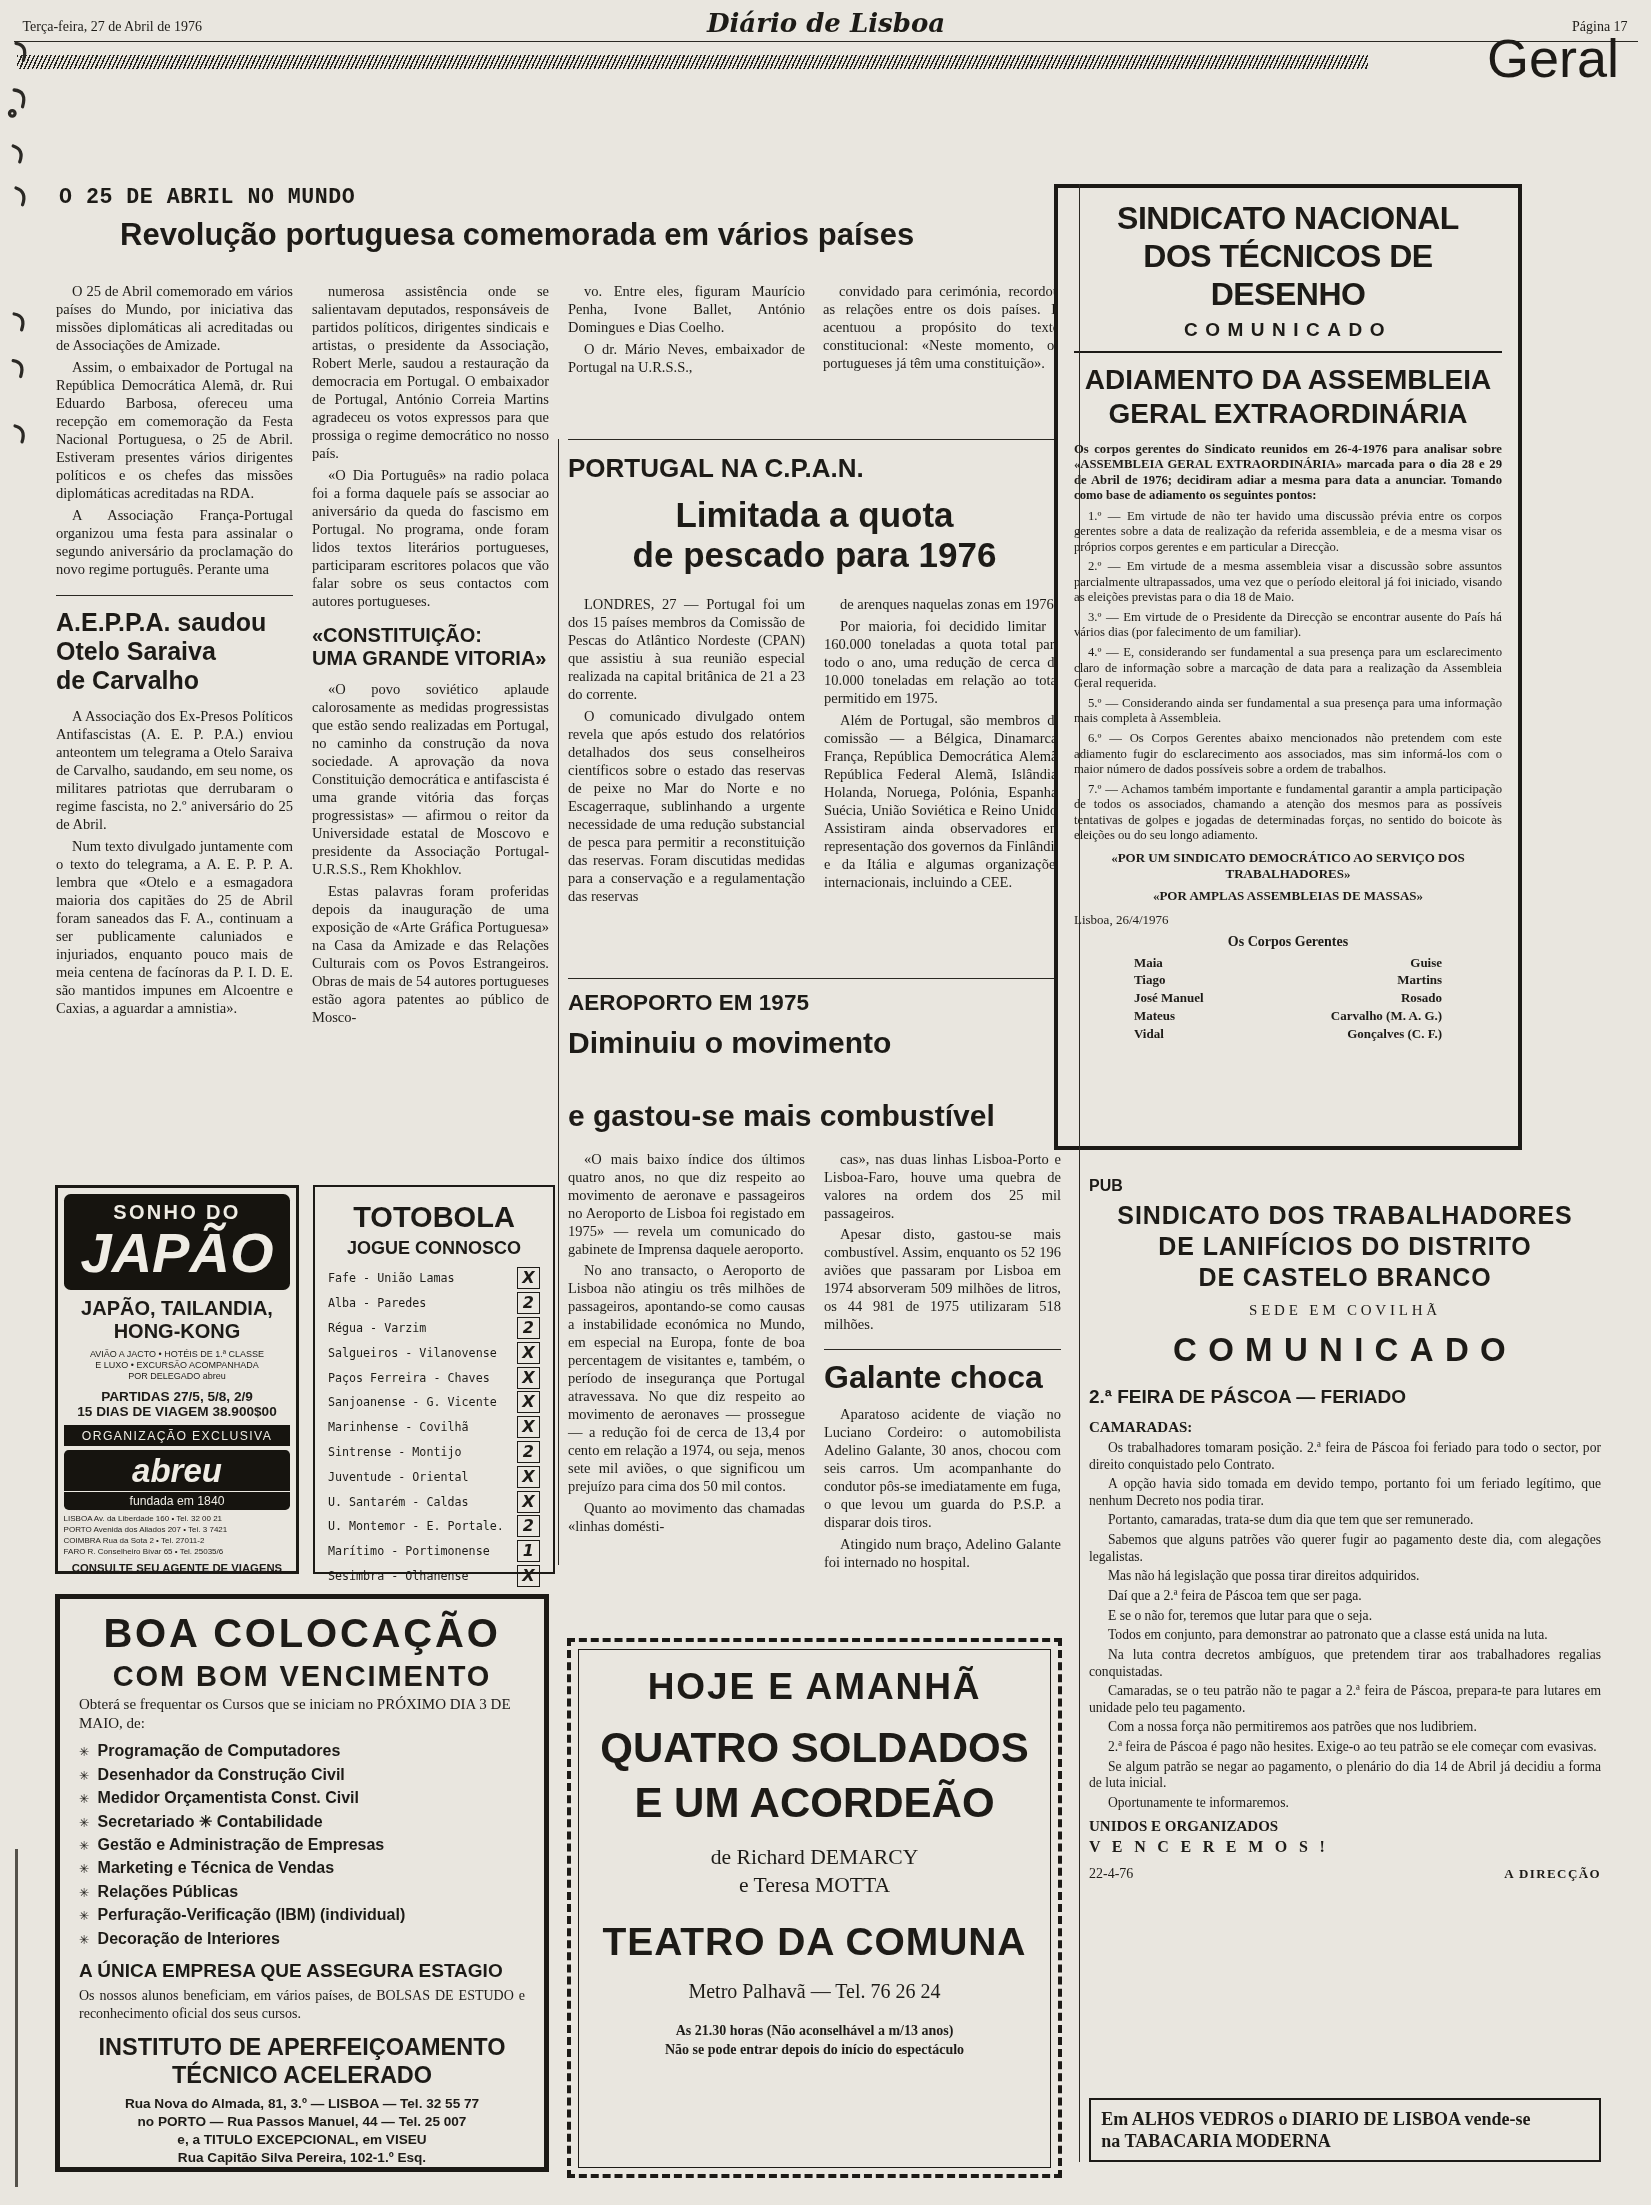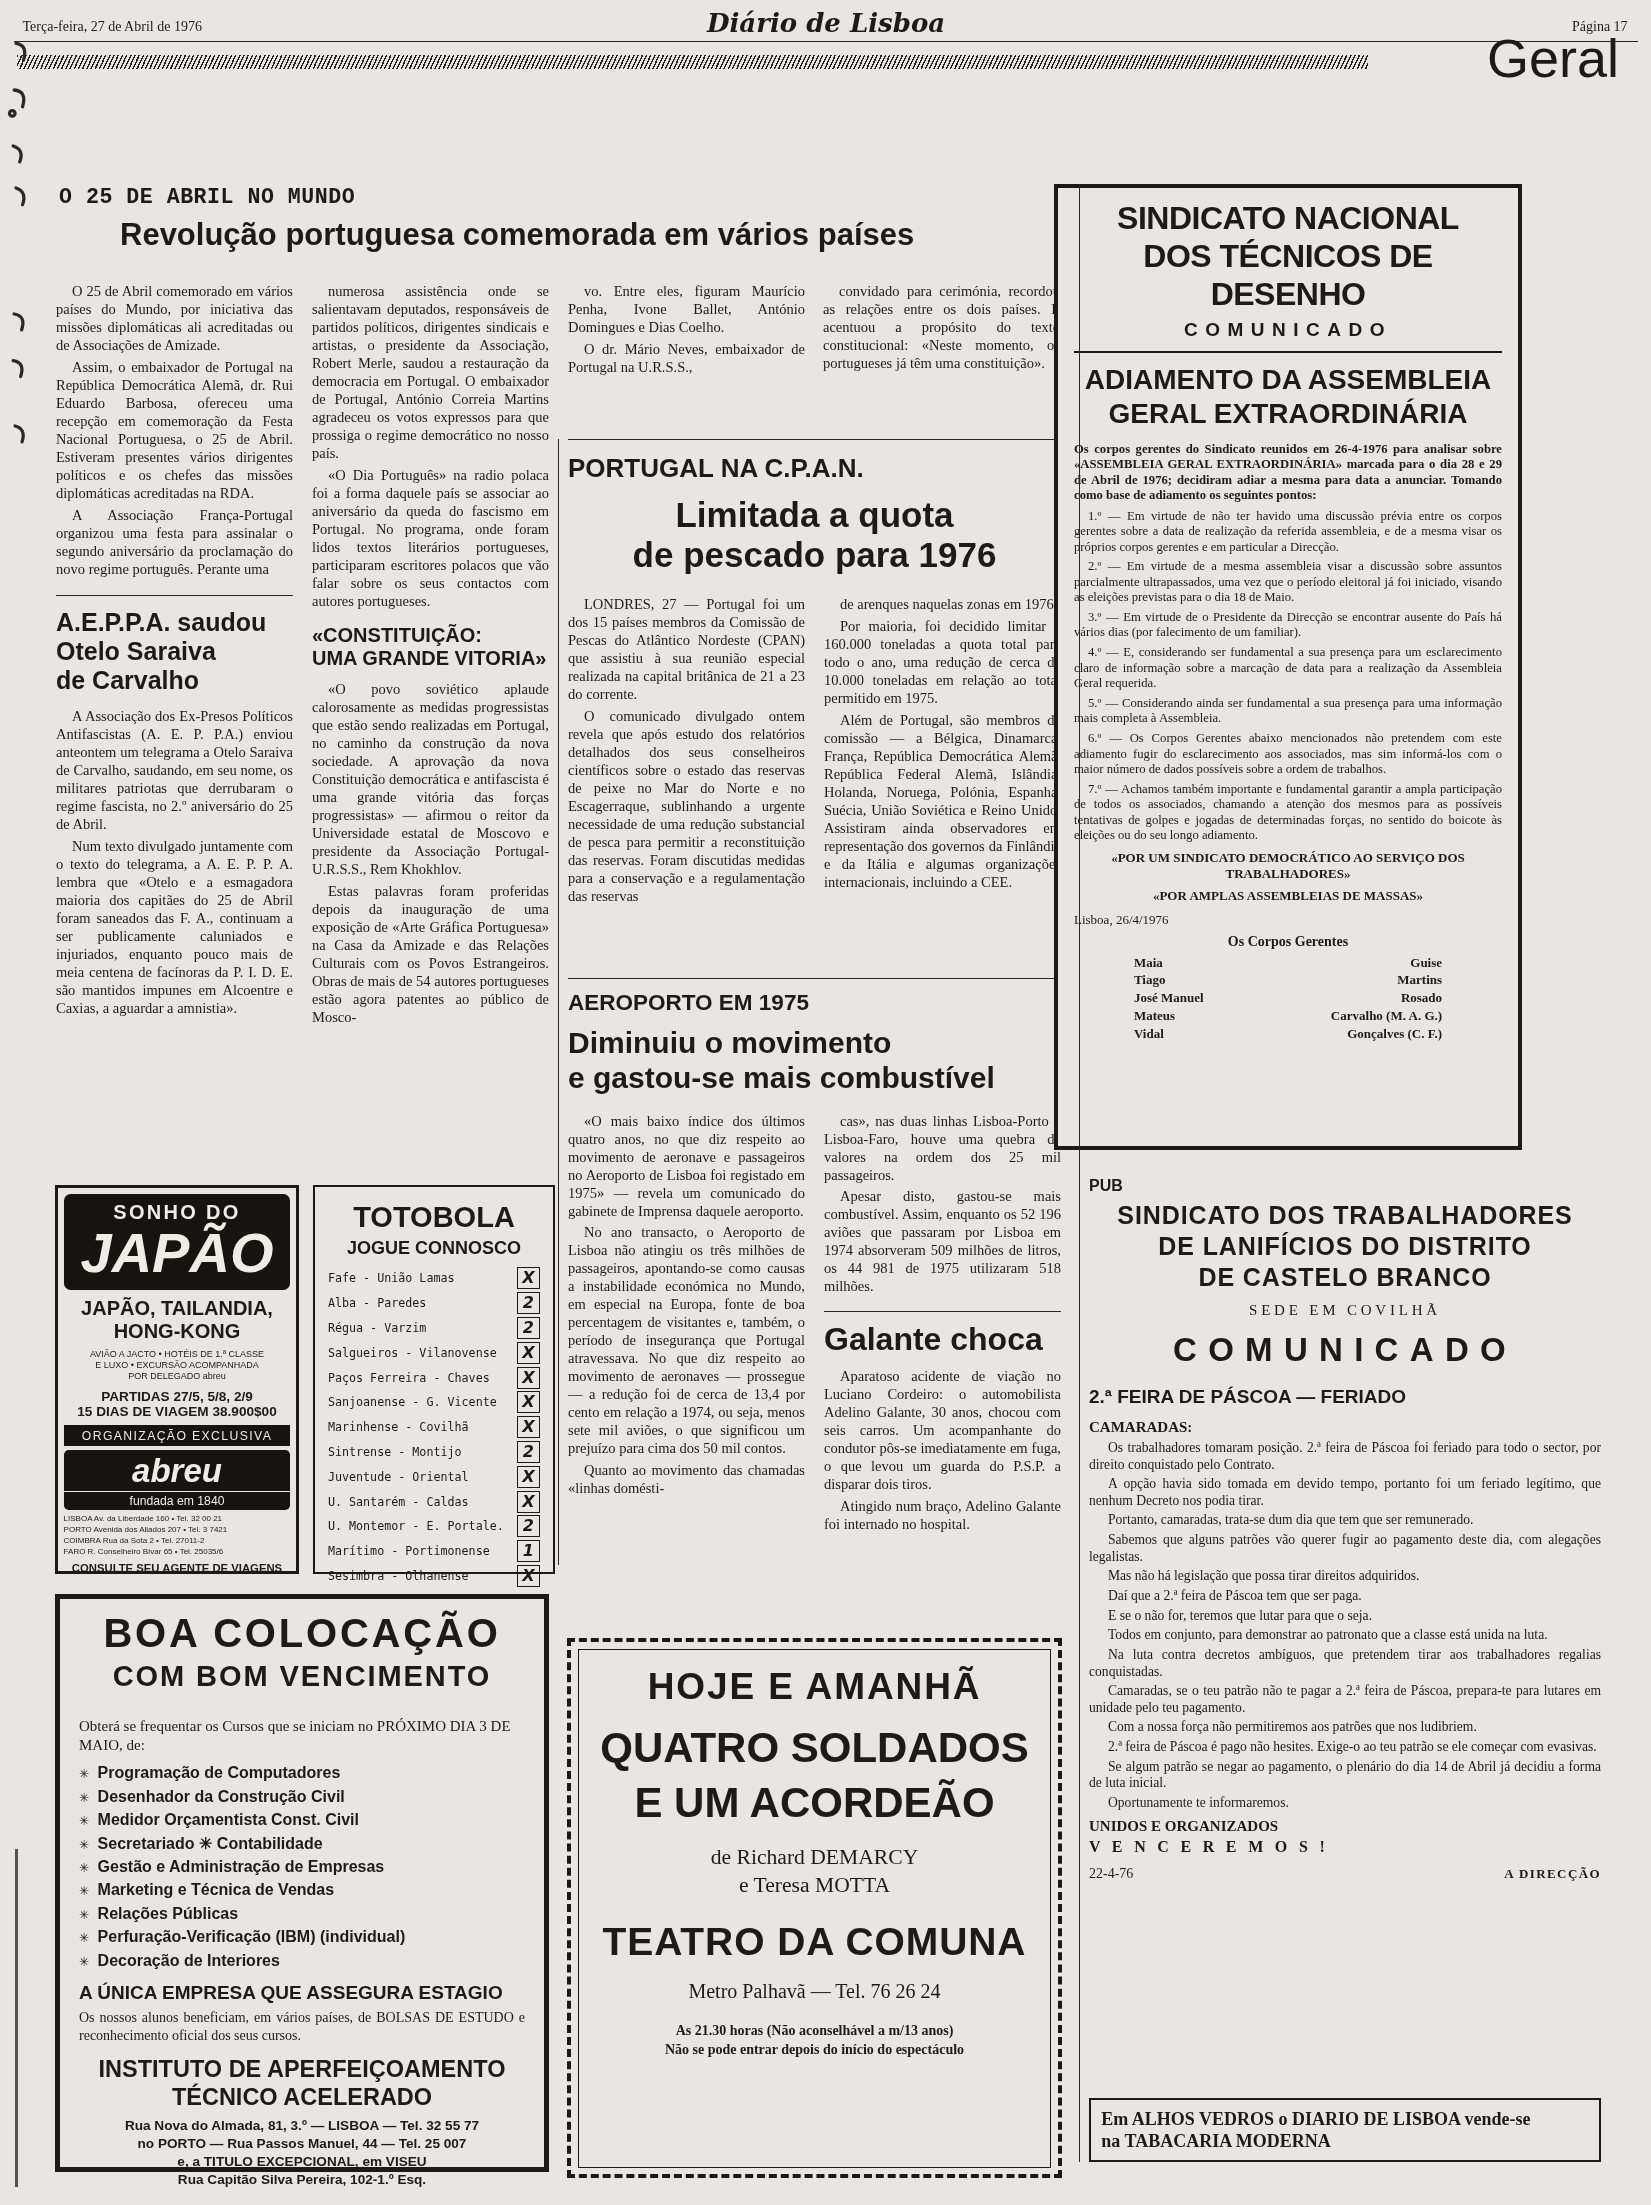--- a/index.html
+++ b/index.html
@@ -120,21 +120,21 @@
       <p>de arenques naquelas zonas em 1976.</p>
           <p>Por maioria, foi decidido limitar a 160.000 toneladas a quota total para todo o ano, uma redução de cerca de 10.000 toneladas em relação ao total permitido em 1975.</p>
           <p>Além de Portugal, são membros da comissão — a Bélgica, Dinamarca, França, República Democrática Alemã, República Federal Alemã, Islândia, Holanda, Noruega, Polónia, Espanha, Suécia, União Soviética e Reino Unido. Assistiram ainda observadores em representação dos governos da Finlândia e da Itália e algumas organizações internacionais, incluindo a CEE.</p>
         </div>
     </div>
   </div>
 
   <div class="abs blockrule" style="left:568px;top:978px;width:493px;">
     <div class="headline" style="font-size:22.5px;margin-top:11.3px;">AEROPORTO EM 1975</div>
     <div class="headline" style="font-size:30px;line-height:35px;margin-top:8.4px;">Diminuiu o movimento</div>
-    <div class="headline" style="font-size:30px;line-height:35px;">e gastou-se mais combustível</div>
+    <div class="headline" style="font-size:30px;line-height:35px;margin-top:38px;">e gastou-se mais combustível</div>
     <div class="cols2" style="margin-top:17px;">
       <div class="col bt">
 
       <p>«O mais baixo índice dos últimos quatro anos, no que diz respeito ao movimento de aeronave e passageiros no Aeroporto de Lisboa foi registado em 1975» — revela um comunicado do gabinete de Imprensa daquele aeroporto.</p>
           <p>No ano transacto, o Aeroporto de Lisboa não atingiu os três milhões de passageiros, apontando-se como causas a instabilidade económica no Mundo, em especial na Europa, fonte de boa percentagem de visitantes e, também, o período de insegurança que Portugal atravessava. No que diz respeito ao movimento de aeronaves — prossegue — a redução foi de cerca de 13,4 por cento em relação a 1974, ou seja, menos sete mil aviões, o que significou um prejuízo para cima dos 50 mil contos.</p>
           <p>Quanto ao movimento das chamadas «linhas domésti-</p>
         </div>
       <div class="col">
         <div class="bt">
 
@@ -251,21 +251,21 @@
         <div class="trow">
           <span class="mono" style="font-size:11.7px;">Sesimbra - Olhanense</span>
           <span class="tipbox">X</span>
         </div>
       </div>
   </div>
 
   <div class="abs" style="left:55px;top:1594px;width:494px;height:578px;border:5.6px solid #1c1a16;padding:12.2px 19px;box-sizing:border-box;">
     <div class="serif b c" style="font-size:40px;letter-spacing:2.8px;">BOA COLOCAÇÃO</div>
     <div class="serif b c" style="font-size:29px;letter-spacing:1.9px;margin-top:3.8px;">COM BOM VENCIMENTO</div>
-    <div style="font-size:15px;line-height:19px;margin-top:24px;">Obterá se frequentar os Cursos que se iniciam no PRÓXIMO DIA 3 DE MAIO, de:</div>
+    <div style="font-size:15px;line-height:19px;margin-top:2px;">Obterá se frequentar os Cursos que se iniciam no PRÓXIMO DIA 3 DE MAIO, de:</div>
     <div style="margin-top:7.5px;">
 
         <div class="courserow">
           <span style="font-size:12.2px;margin-right:8.4px;">✳</span>
           <span class="sans b" style="font-size:16px;line-height:22.5px;">Programação de Computadores</span>
         </div>
 
         <div class="courserow">
           <span style="font-size:12.2px;margin-right:8.4px;">✳</span>
           <span class="sans b" style="font-size:16px;line-height:22.5px;">Desenhador da Construção Civil</span>

